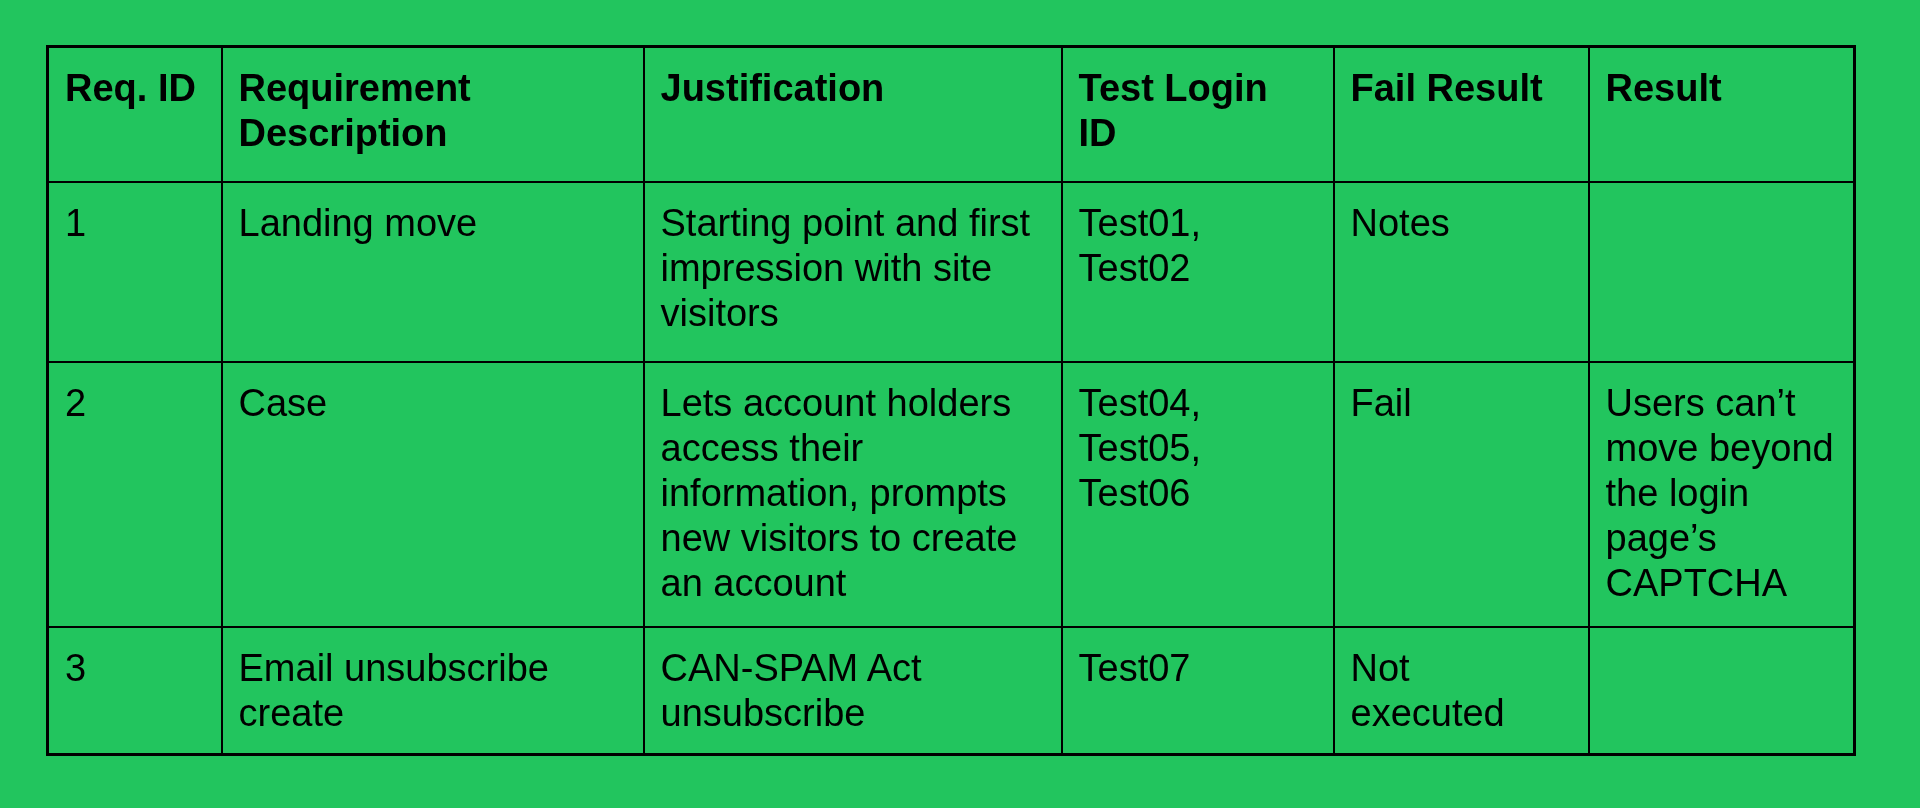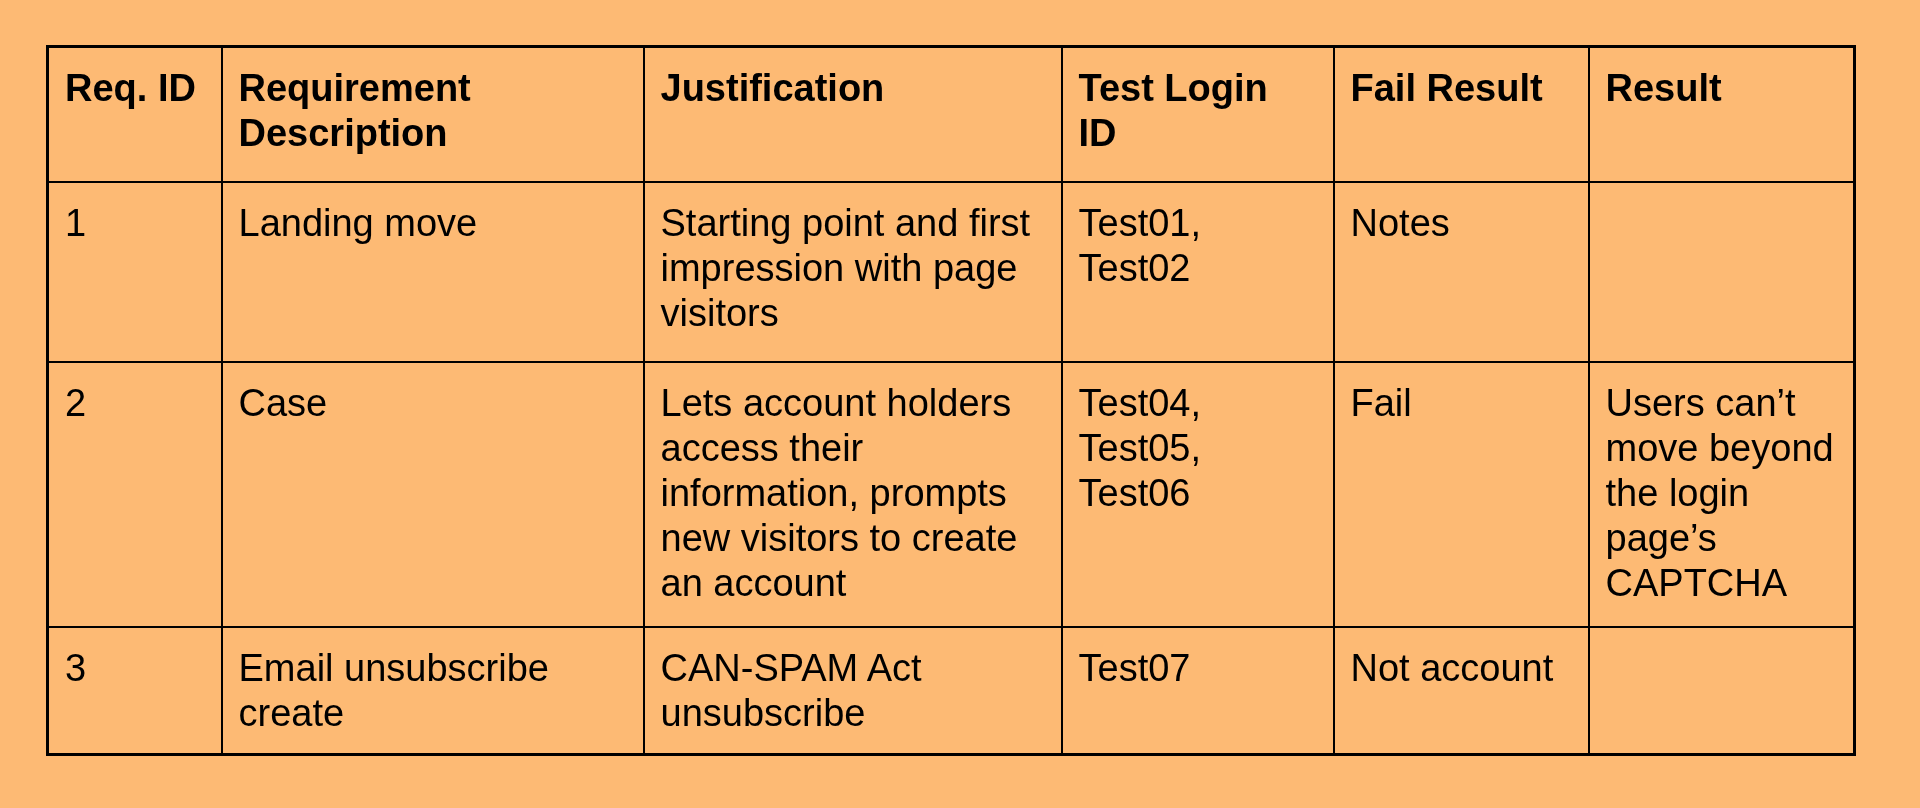--- a/index.html
+++ b/index.html
@@ -7,21 +7,21 @@
     width: 1920px;
     height: 808px;
     background: #ffffff;
     font-family: "Liberation Sans", sans-serif;
     color: #000000;
   }
   .page {
     position: relative;
     width: 1920px;
     height: 808px;
-    background: #fdba74;
+    background: #22c55e;
     overflow: hidden;
   }
   table.req-matrix {
     position: absolute;
     left: 46px;
     top: 45px;
     width: 1807px;
     border-collapse: collapse;
     table-layout: fixed;
     border: 3px solid #000000;
@@ -75,39 +75,39 @@
         <th class="pre">Test Login
 ID</th>
         <th class="pre">Fail Result</th>
         <th class="pre">Result</th>
       </tr>
     </thead>
     <tbody>
       <tr class="r1">
         <td>1</td>
         <td>Landing move</td>
-        <td>Starting point and first impression with page visitors</td>
+        <td>Starting point and first impression with site visitors</td>
         <td class="pre">Test01,
 Test02</td>
         <td>Notes</td>
         <td></td>
       </tr>
       <tr class="r2">
         <td>2</td>
         <td>Case</td>
         <td>Lets account holders access their information, prompts new visitors to create an account</td>
         <td class="pre">Test04,
 Test05,
 Test06</td>
         <td>Fail</td>
         <td>Users can’t move beyond the login page’s CAPTCHA</td>
       </tr>
       <tr class="r3">
         <td>3</td>
         <td>Email unsubscribe create</td>
         <td>CAN-SPAM Act unsubscribe</td>
         <td class="pre">Test07</td>
-        <td>Not account</td>
+        <td>Not executed</td>
         <td></td>
       </tr>
     </tbody>
   </table>
 </div>
 
 </body></html>

